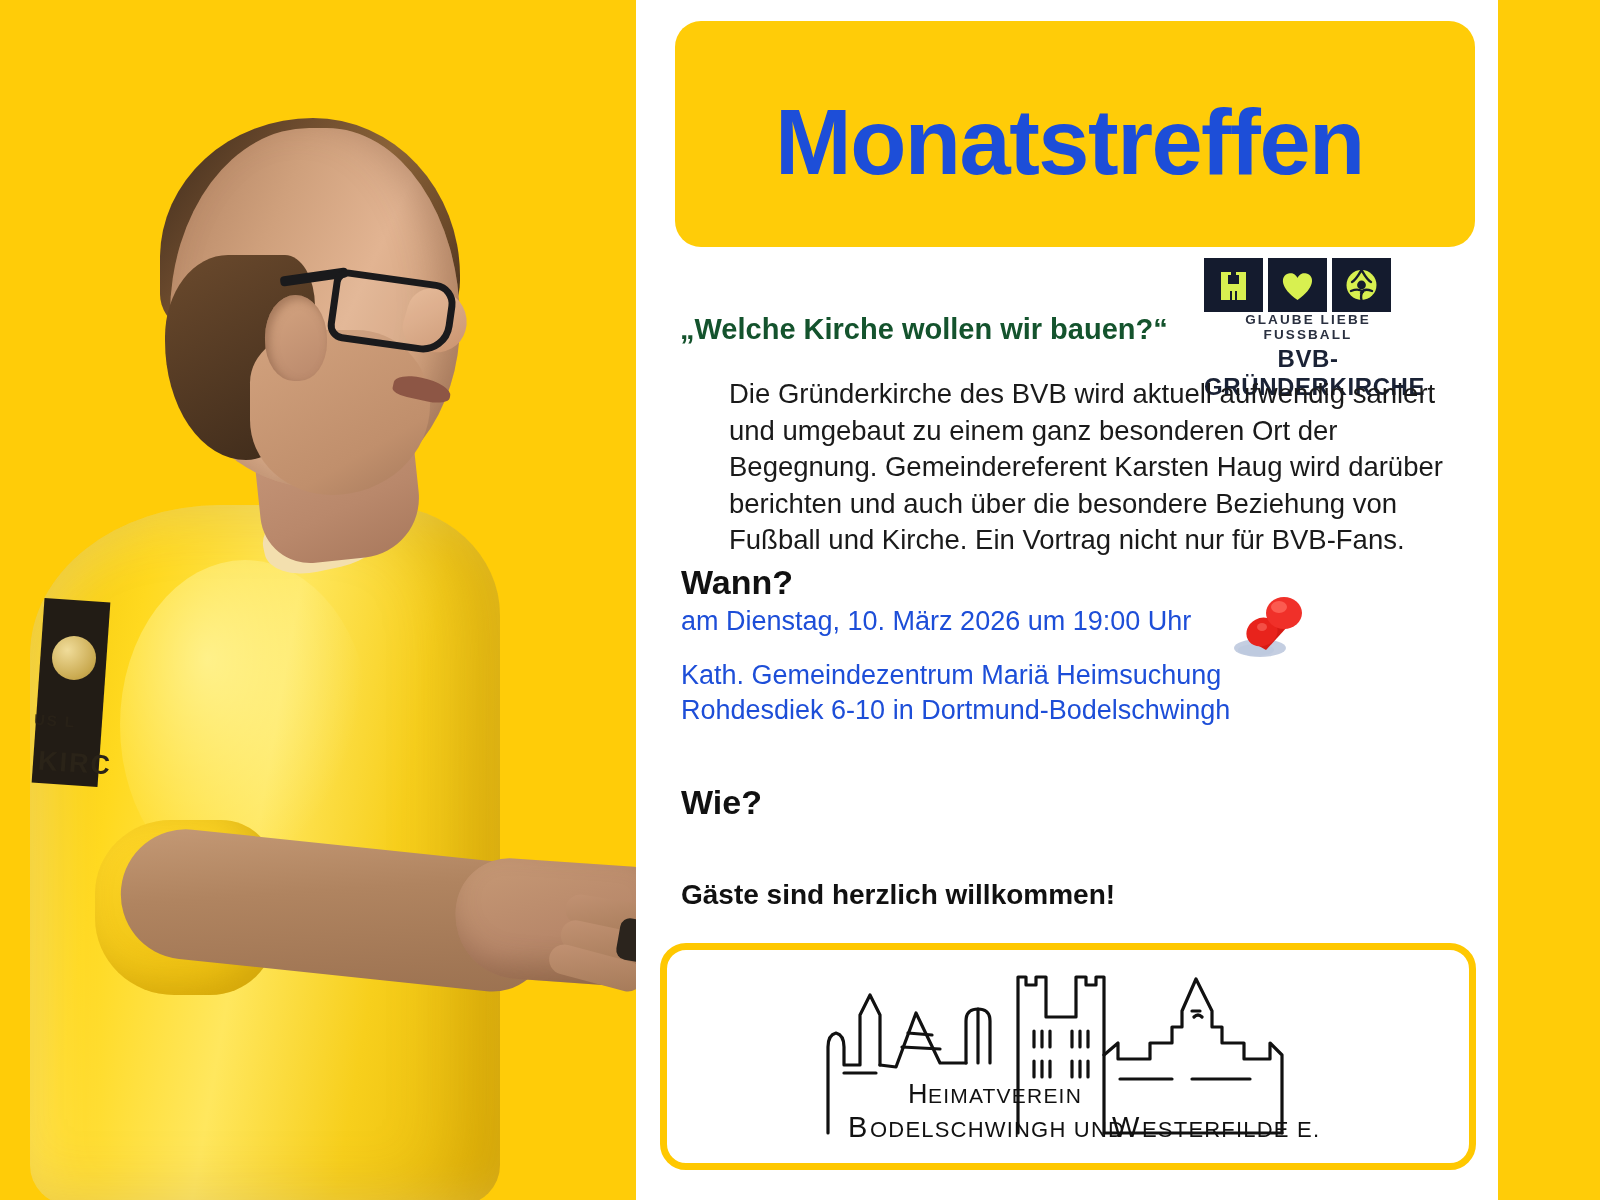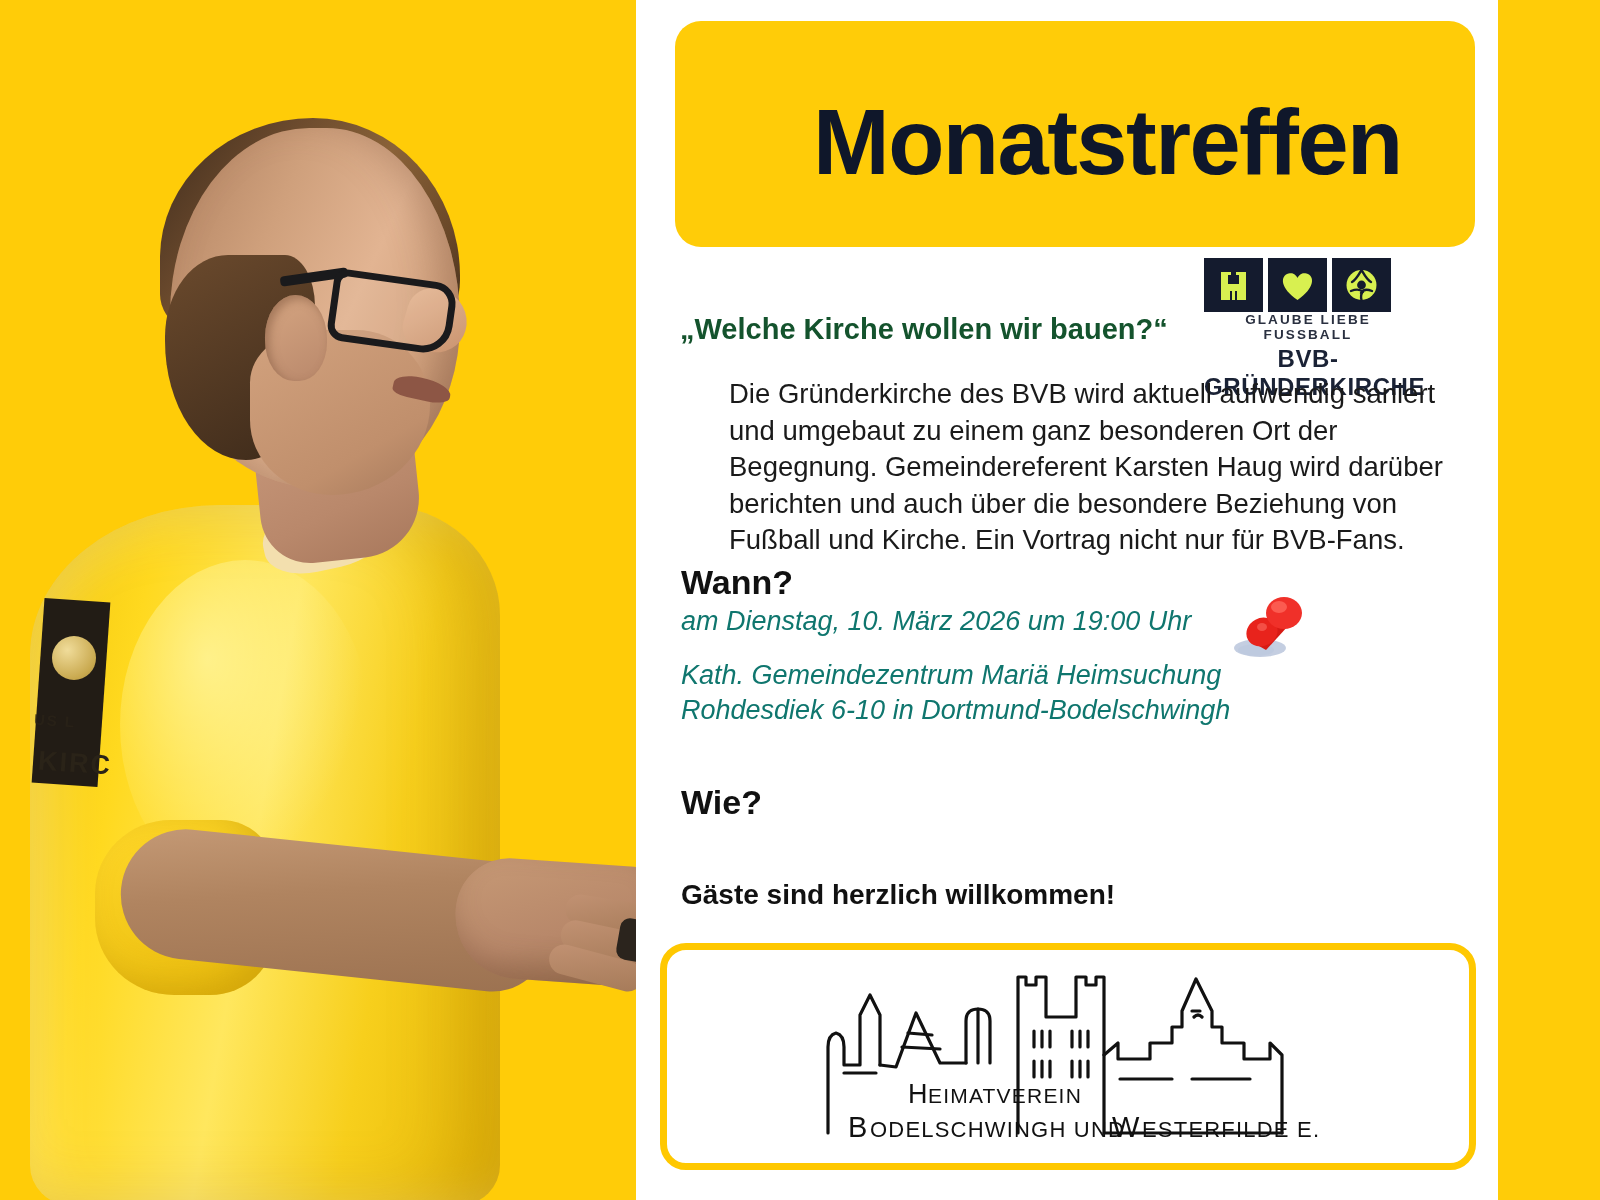--- a/index.html
+++ b/index.html
@@ -230,24 +230,24 @@
   .banner-kicker {
     position: absolute;
     left: 704px; top: 50px;
     font-size: 40px;
     font-weight: 700;
     color: #111111;
     letter-spacing: -0.2px;
   }
   .banner-title {
     position: absolute;
-    left: 813px; top: 96px;
+    left: 775px; top: 96px;
     font-size: 92px;
     font-weight: 700;
-    color: #0f172a;
+    color: #1d4ed8;
     letter-spacing: -1.5px;
     line-height: 1;
     white-space: nowrap;
   }
 
   
   .bvb-logo {
     position: absolute;
     left: 1204px; top: 258px;
     width: 208px;
@@ -300,22 +300,21 @@
   .sec { position: absolute; left: 681px; width: 740px; }
   .sec-q {
     font-size: 34px;
     font-weight: 700;
     color: #111111;
     margin-bottom: 2px;
   }
   .sec-line {
     font-size: 27px;
     line-height: 1.3;
-    color: #0f766e;
-    font-style: italic;
+    color: #1d4ed8;
   }
   .sec-wann { top: 563px; }
   .sec-wo   { top: 658px; }
   .sec-wie  { top: 783px; }
 
   .welcome {
     position: absolute;
     left: 681px; top: 879px;
     font-size: 28px;
     font-weight: 700;

